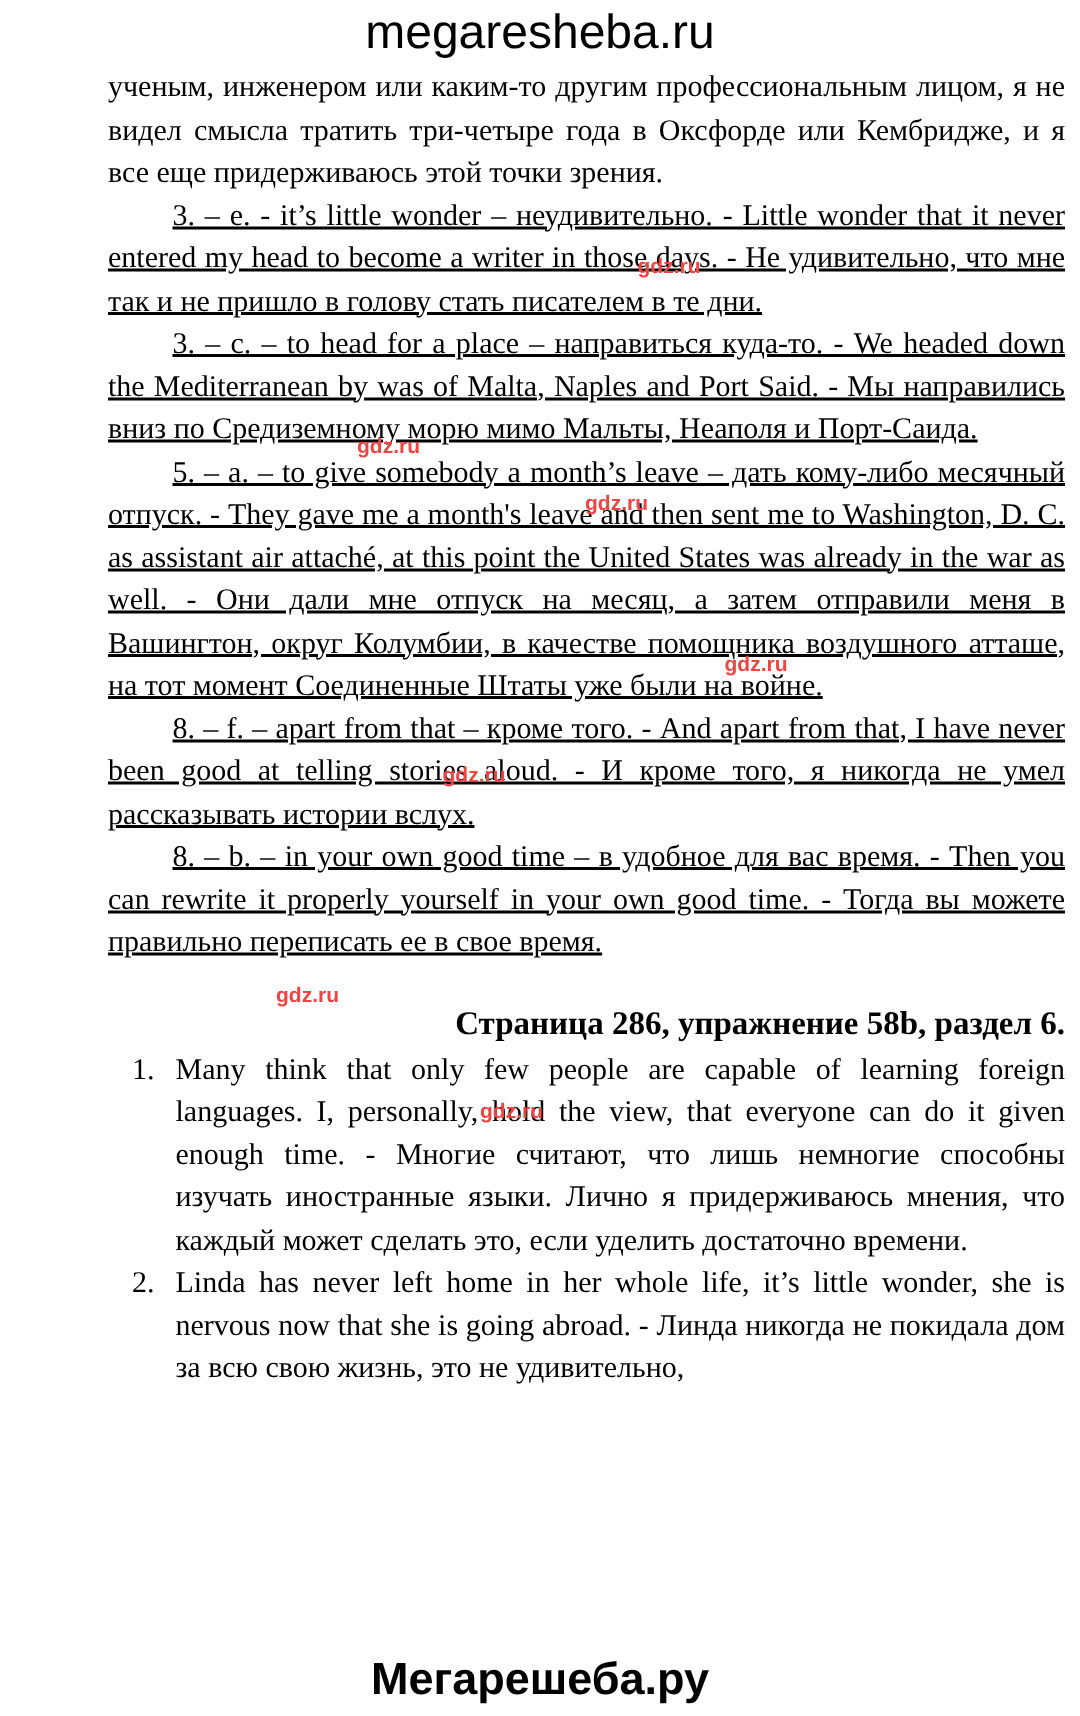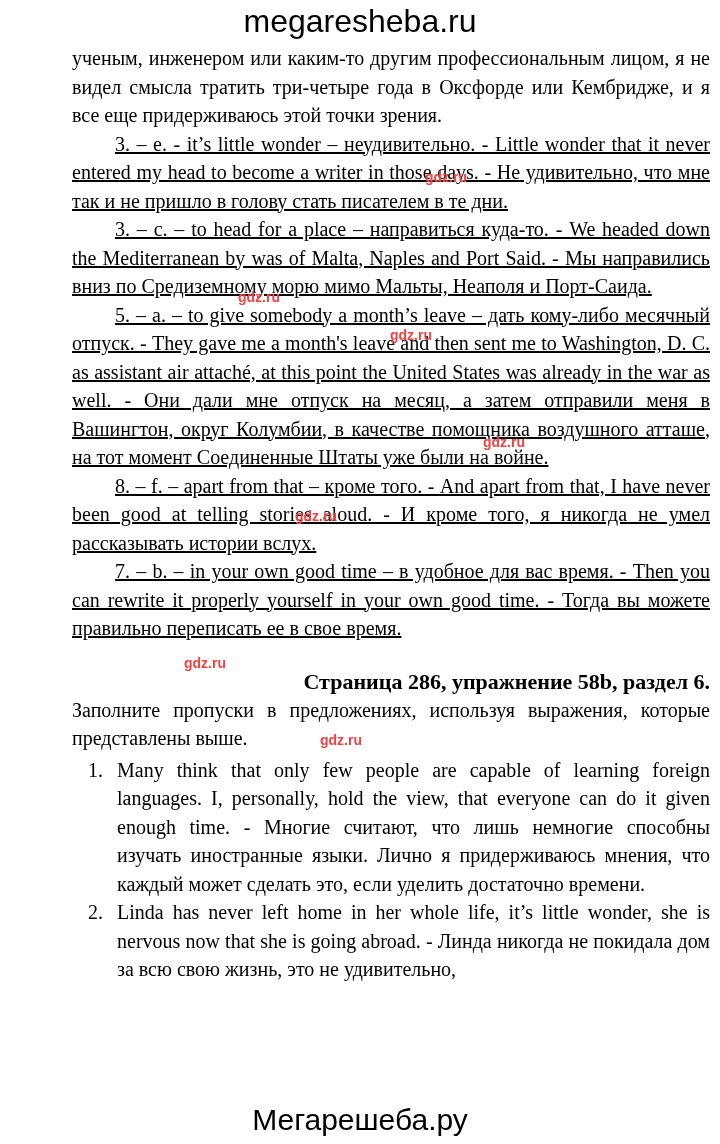--- a/index.html
+++ b/index.html
@@ -43,21 +43,21 @@
   .instruction { margin: 0; }
   .exercises { margin-top: 3px; }
   .ex-item { position: relative; padding-left: 45px; margin: 0; }
   .ex-num { position: absolute; left: 16px; top: 0; }
   .ex-text { margin: 0; text-align: justify; }
   .site-footer {
     position: absolute;
     top: 1102px; left: 0; right: 0;
     text-align: center;
     font-family: "Liberation Sans", sans-serif;
-    font-weight: normal;
+    font-weight: bold;
     font-size: 30px;
     line-height: 36px;
   }
   .wm {
     position: absolute;
     font-family: "Liberation Sans", sans-serif;
     font-weight: bold;
     font-size: 14px;
     line-height: 14px;
     color: #ef4444;
@@ -70,24 +70,23 @@
 <div class="page">
 
   <div class="site-header">megaresheba.ru</div>
 
   <div class="content">
     <p class="para">ученым, инженером или каким-то другим профессиональным лицом, я не видел смысла тратить три-четыре года в Оксфорде или Кембридже, и я все еще придерживаюсь этой точки зрения.</p>
     <p class="answer">3. – e. - it’s little wonder – неудивительно. - Little wonder that it never entered my head to become a writer in those days. - Не удивительно, что мне так и не пришло в голову стать писателем в те дни.</p>
     <p class="answer">3. – c. – to head for a place – направиться куда-то. - We headed down the Mediterranean by was of Malta, Naples and Port Said. - Мы направились вниз по Средиземному морю мимо Мальты, Неаполя и Порт-Саида.</p>
     <p class="answer">5. – a. – to give somebody a month’s leave – дать кому-либо месячный отпуск. - They gave me a month's leave and then sent me to Washington, D. C. as assistant air attaché, at this point the United States was already in the war as well. - Они дали мне отпуск на месяц, а затем отправили меня в Вашингтон, округ Колумбии, в качестве помощника воздушного атташе, на тот момент Соединенные Штаты уже были на войне.</p>
     <p class="answer">8. – f. – apart from that – кроме того. - And apart from that, I have never been good at telling stories aloud. - И кроме того, я никогда не умел рассказывать истории вслух.</p>
-    <p class="answer">7. – b. – in your own good time – в удобное для вас время. - Then you can rewrite it properly yourself in your own good time. - Тогда вы можете правильно переписать ее в свое время.</p>
+    <p class="answer">8. – b. – in your own good time – в удобное для вас время. - Then you can rewrite it properly yourself in your own good time. - Тогда вы можете правильно переписать ее в свое время.</p>
 
     <h2 class="section-heading">Страница 286, упражнение 58b, раздел 6.</h2>
-    <p class="para instruction">Заполните пропуски в предложениях, используя выражения, которые представлены выше.</p>
 
     <div class="exercises">
       <div class="ex-item">
         <span class="ex-num">1.</span>
         <p class="ex-text">Many think that only few people are capable of learning foreign languages. I, personally, hold the view, that everyone can do it given enough time. - Многие считают, что лишь немногие способны изучать иностранные языки. Лично я придерживаюсь мнения, что каждый может сделать это, если уделить достаточно времени.</p>
       </div>
       <div class="ex-item">
         <span class="ex-num">2.</span>
         <p class="ex-text">Linda has never left home in her whole life, it’s little wonder, she is nervous now that she is going abroad. - Линда никогда не покидала дом за всю свою жизнь, это не удивительно,</p>
       </div>

